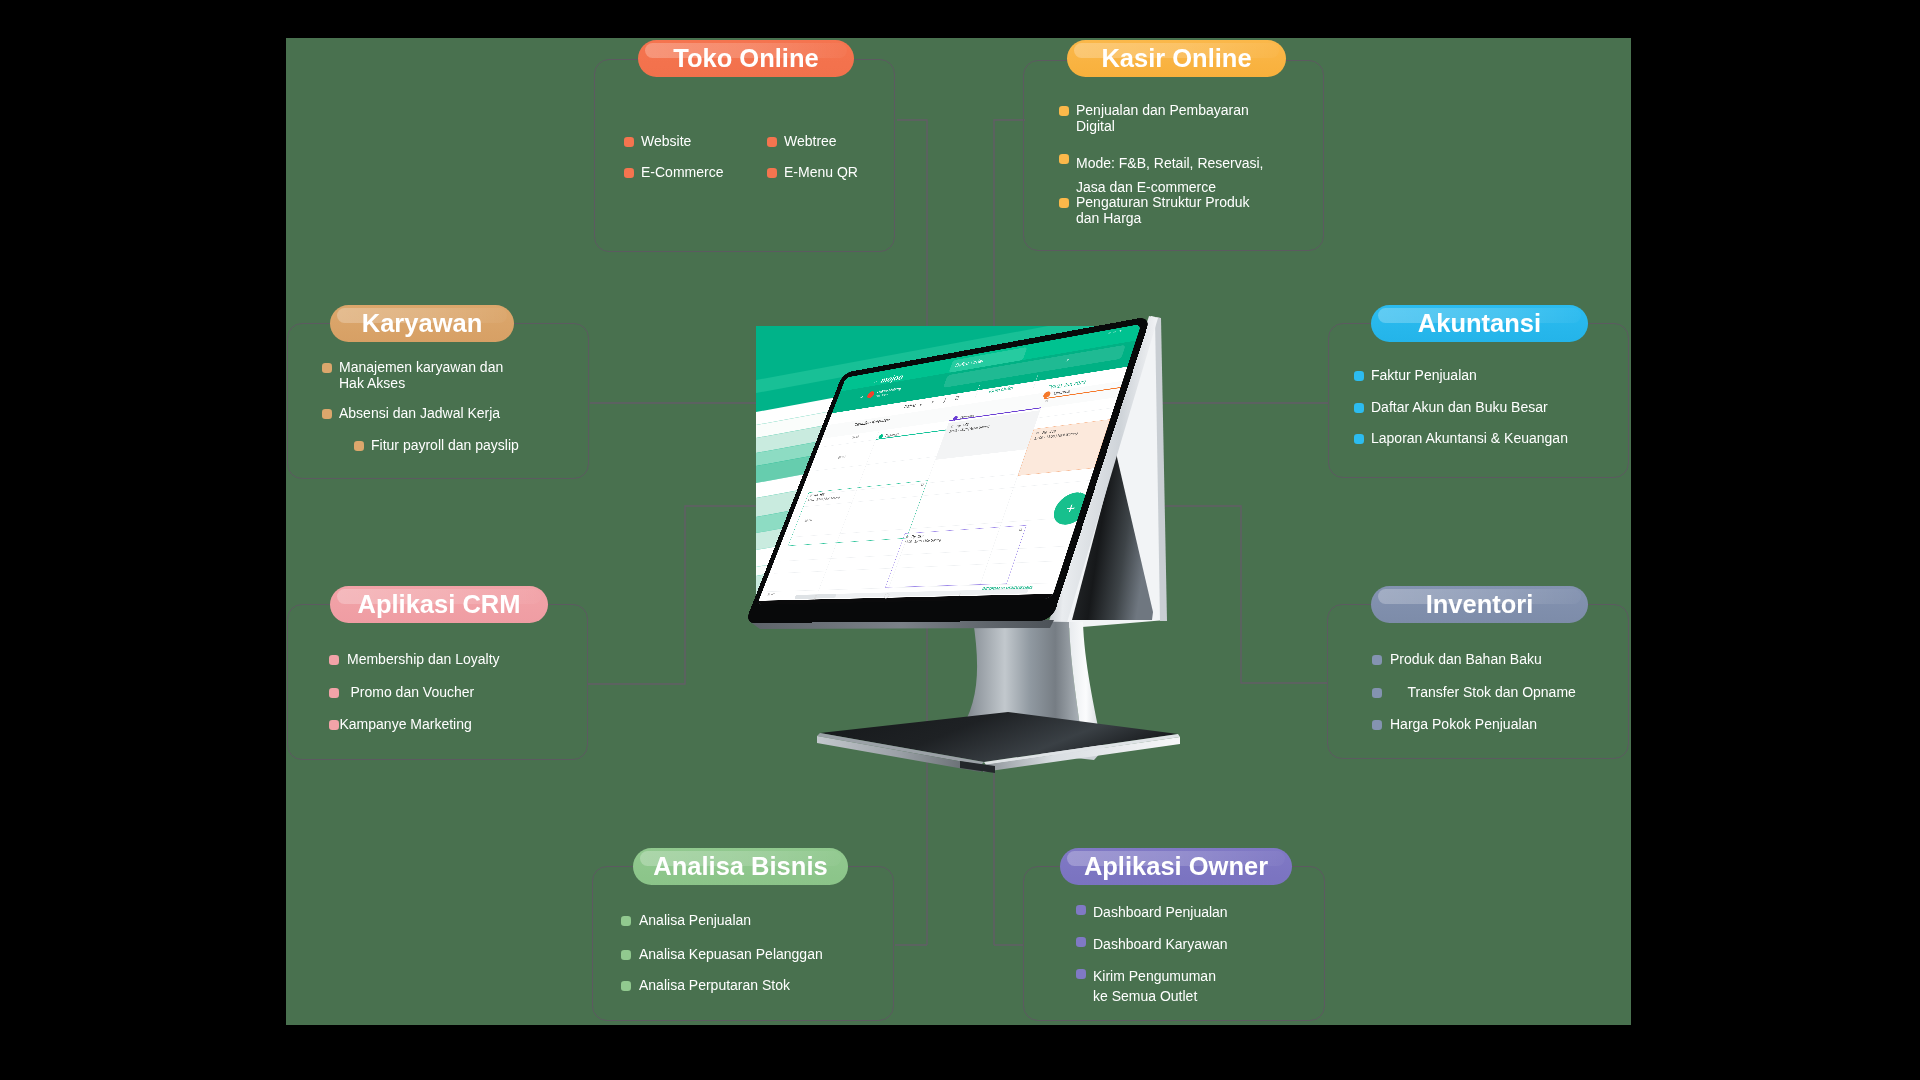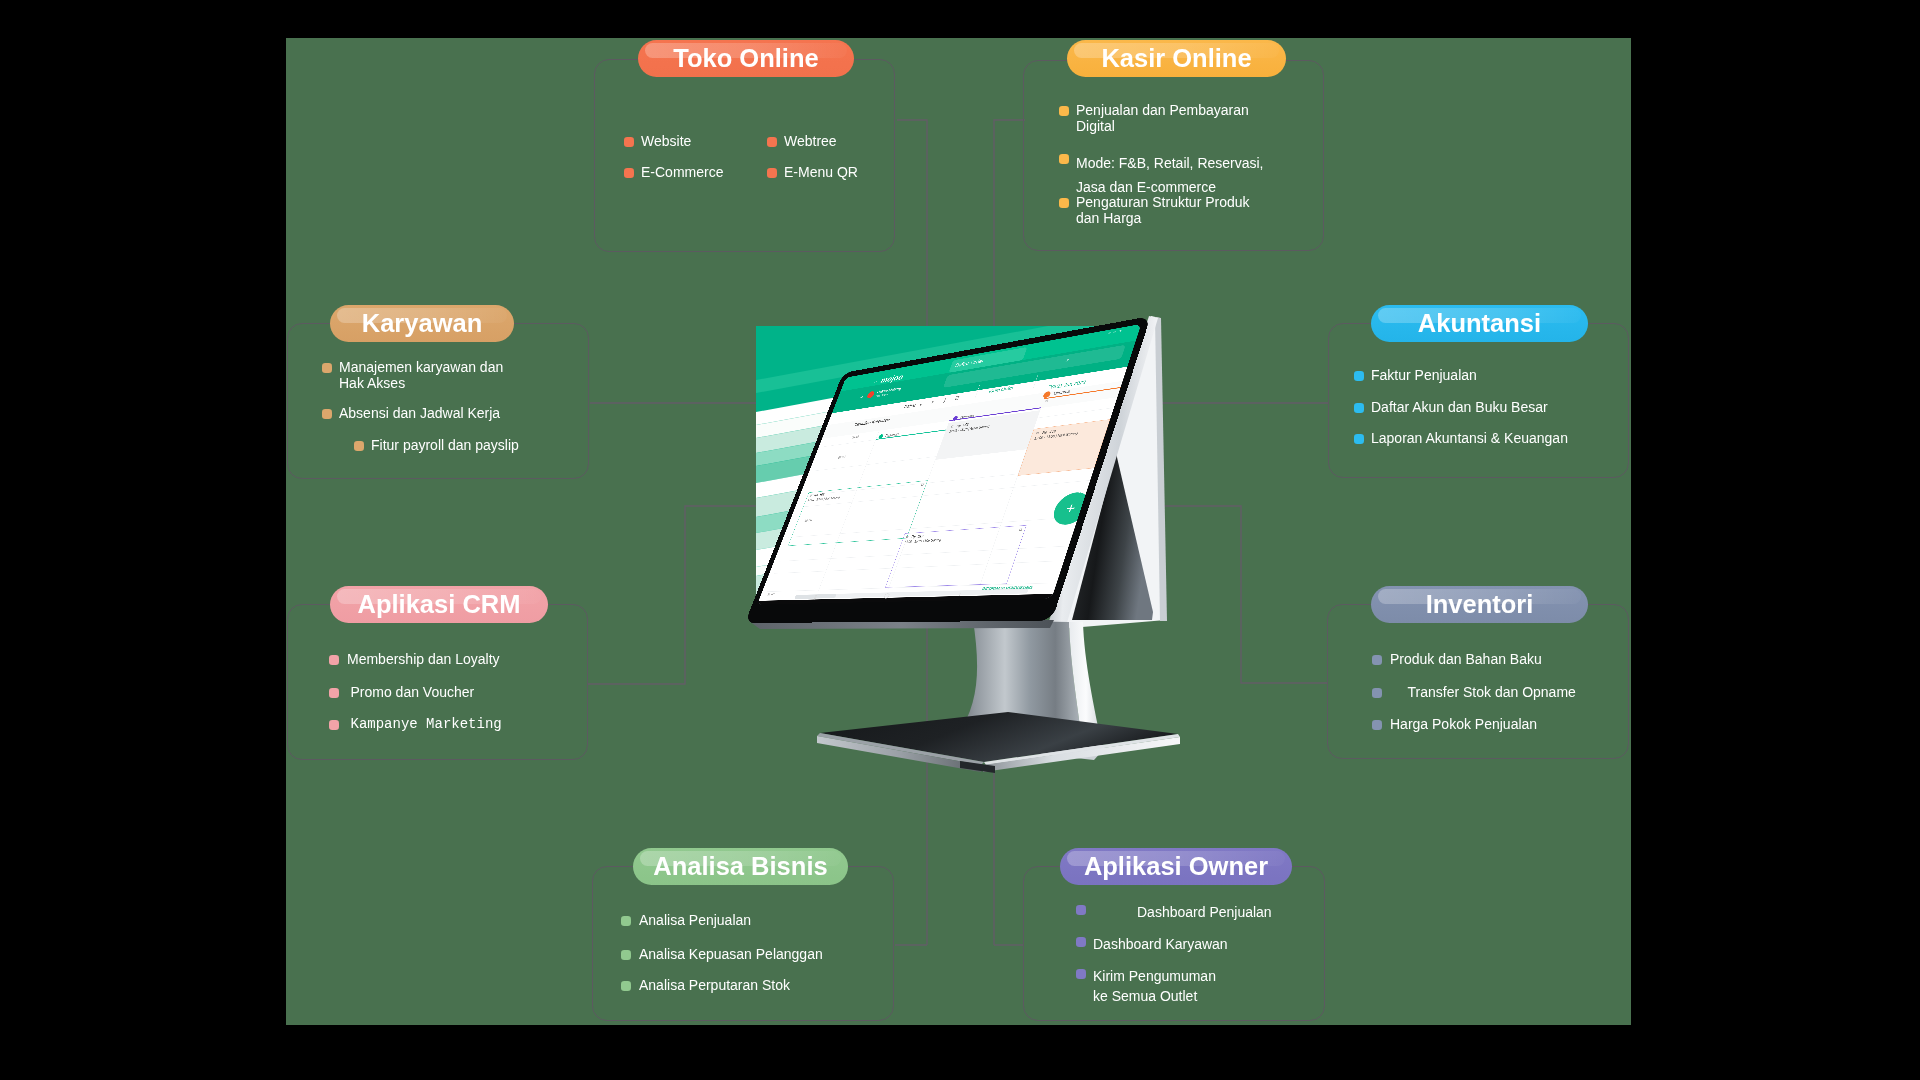--- a/index.html
+++ b/index.html
@@ -326,21 +326,21 @@
         <div class="li" style="left: 43px; top: 614px;">
           <div class="bullet" style="background: rgb(242, 163, 168); margin-top: 3px;"></div>
           <div class="txt" style="margin-left: 8.5px; line-height: 15.5px;">Membership dan Loyalty</div>
         </div>
         <div class="li" style="left: 43px; top: 647px;">
           <div class="bullet" style="background: rgb(242, 163, 168); margin-top: 3px;"></div>
           <div class="txt" style="margin-left: 12px; line-height: 15.5px;">Promo dan Voucher</div>
         </div>
         <div class="li" style="left: 43px; top: 679px;">
           <div class="bullet" style="background: rgb(242, 163, 168); margin-top: 3px;"></div>
-          <div class="txt" style="margin-left: 12px; line-height: 15.5px; font-family: Liberation Mono, monospace;">Kampanye Marketing</div>
+          <div class="txt" style="margin-left: 1px; line-height: 15.5px;">Kampanye Marketing</div>
         </div>
         <div class="card" style="left: 1041px; top: 566px; width: 302px; height: 155px;"></div>
         <div class="pill" style="left: 1085px; top: 548px; width: 217px; height: 37px; background: linear-gradient(rgb(132, 147, 177) 0%, rgb(125, 140, 169) 100%);">
           <div class="gloss"></div>
           <span class="lbl">Inventori</span>
         </div>
         <div class="li" style="left: 1086px; top: 614px;">
           <div class="bullet" style="background: rgb(132, 147, 177); margin-top: 3px;"></div>
           <div class="txt" style="margin-left: 8.5px; line-height: 15.5px;">Produk dan Bahan Baku</div>
         </div>
@@ -367,21 +367,21 @@
         </div>
         <div class="li" style="left: 335px; top: 940px;">
           <div class="bullet" style="background: rgb(145, 201, 143); margin-top: 3px;"></div>
           <div class="txt" style="margin-left: 8.5px; line-height: 15.5px;">Analisa Perputaran Stok</div>
         </div>
         <div class="card" style="left: 737px; top: 828px; width: 302px; height: 155px;"></div>
         <div class="pill" style="left: 774px; top: 810px; width: 232px; height: 37px; background: linear-gradient(rgb(128, 121, 197) 0%, rgb(122, 115, 192) 100%);">
           <div class="gloss"></div>
           <span class="lbl">Aplikasi Owner</span>
         </div>
-        <div class="li" style="left: 790px; top: 864px; gap: 44px;">
+        <div class="li" style="left: 790px; top: 864px;">
           <div class="bullet" style="background: rgb(128, 121, 197); margin-top: 3px;"></div>
           <div class="txt" style="margin-left: 7.5px; line-height: 20.3px;">Dashboard Penjualan</div>
         </div>
         <div class="li" style="left: 790px; top: 896px;">
           <div class="bullet" style="background: rgb(128, 121, 197); margin-top: 3px;"></div>
           <div class="txt" style="margin-left: 7.5px; line-height: 20.3px;">Dashboard Karyawan</div>
         </div>
         <div class="li" style="left: 790px; top: 928px;">
           <div class="bullet" style="background: rgb(128, 121, 197); margin-top: 3px;"></div>
           <div class="txt" style="margin-left: 7.5px; line-height: 20.3px;">Kirim Pengumuman

